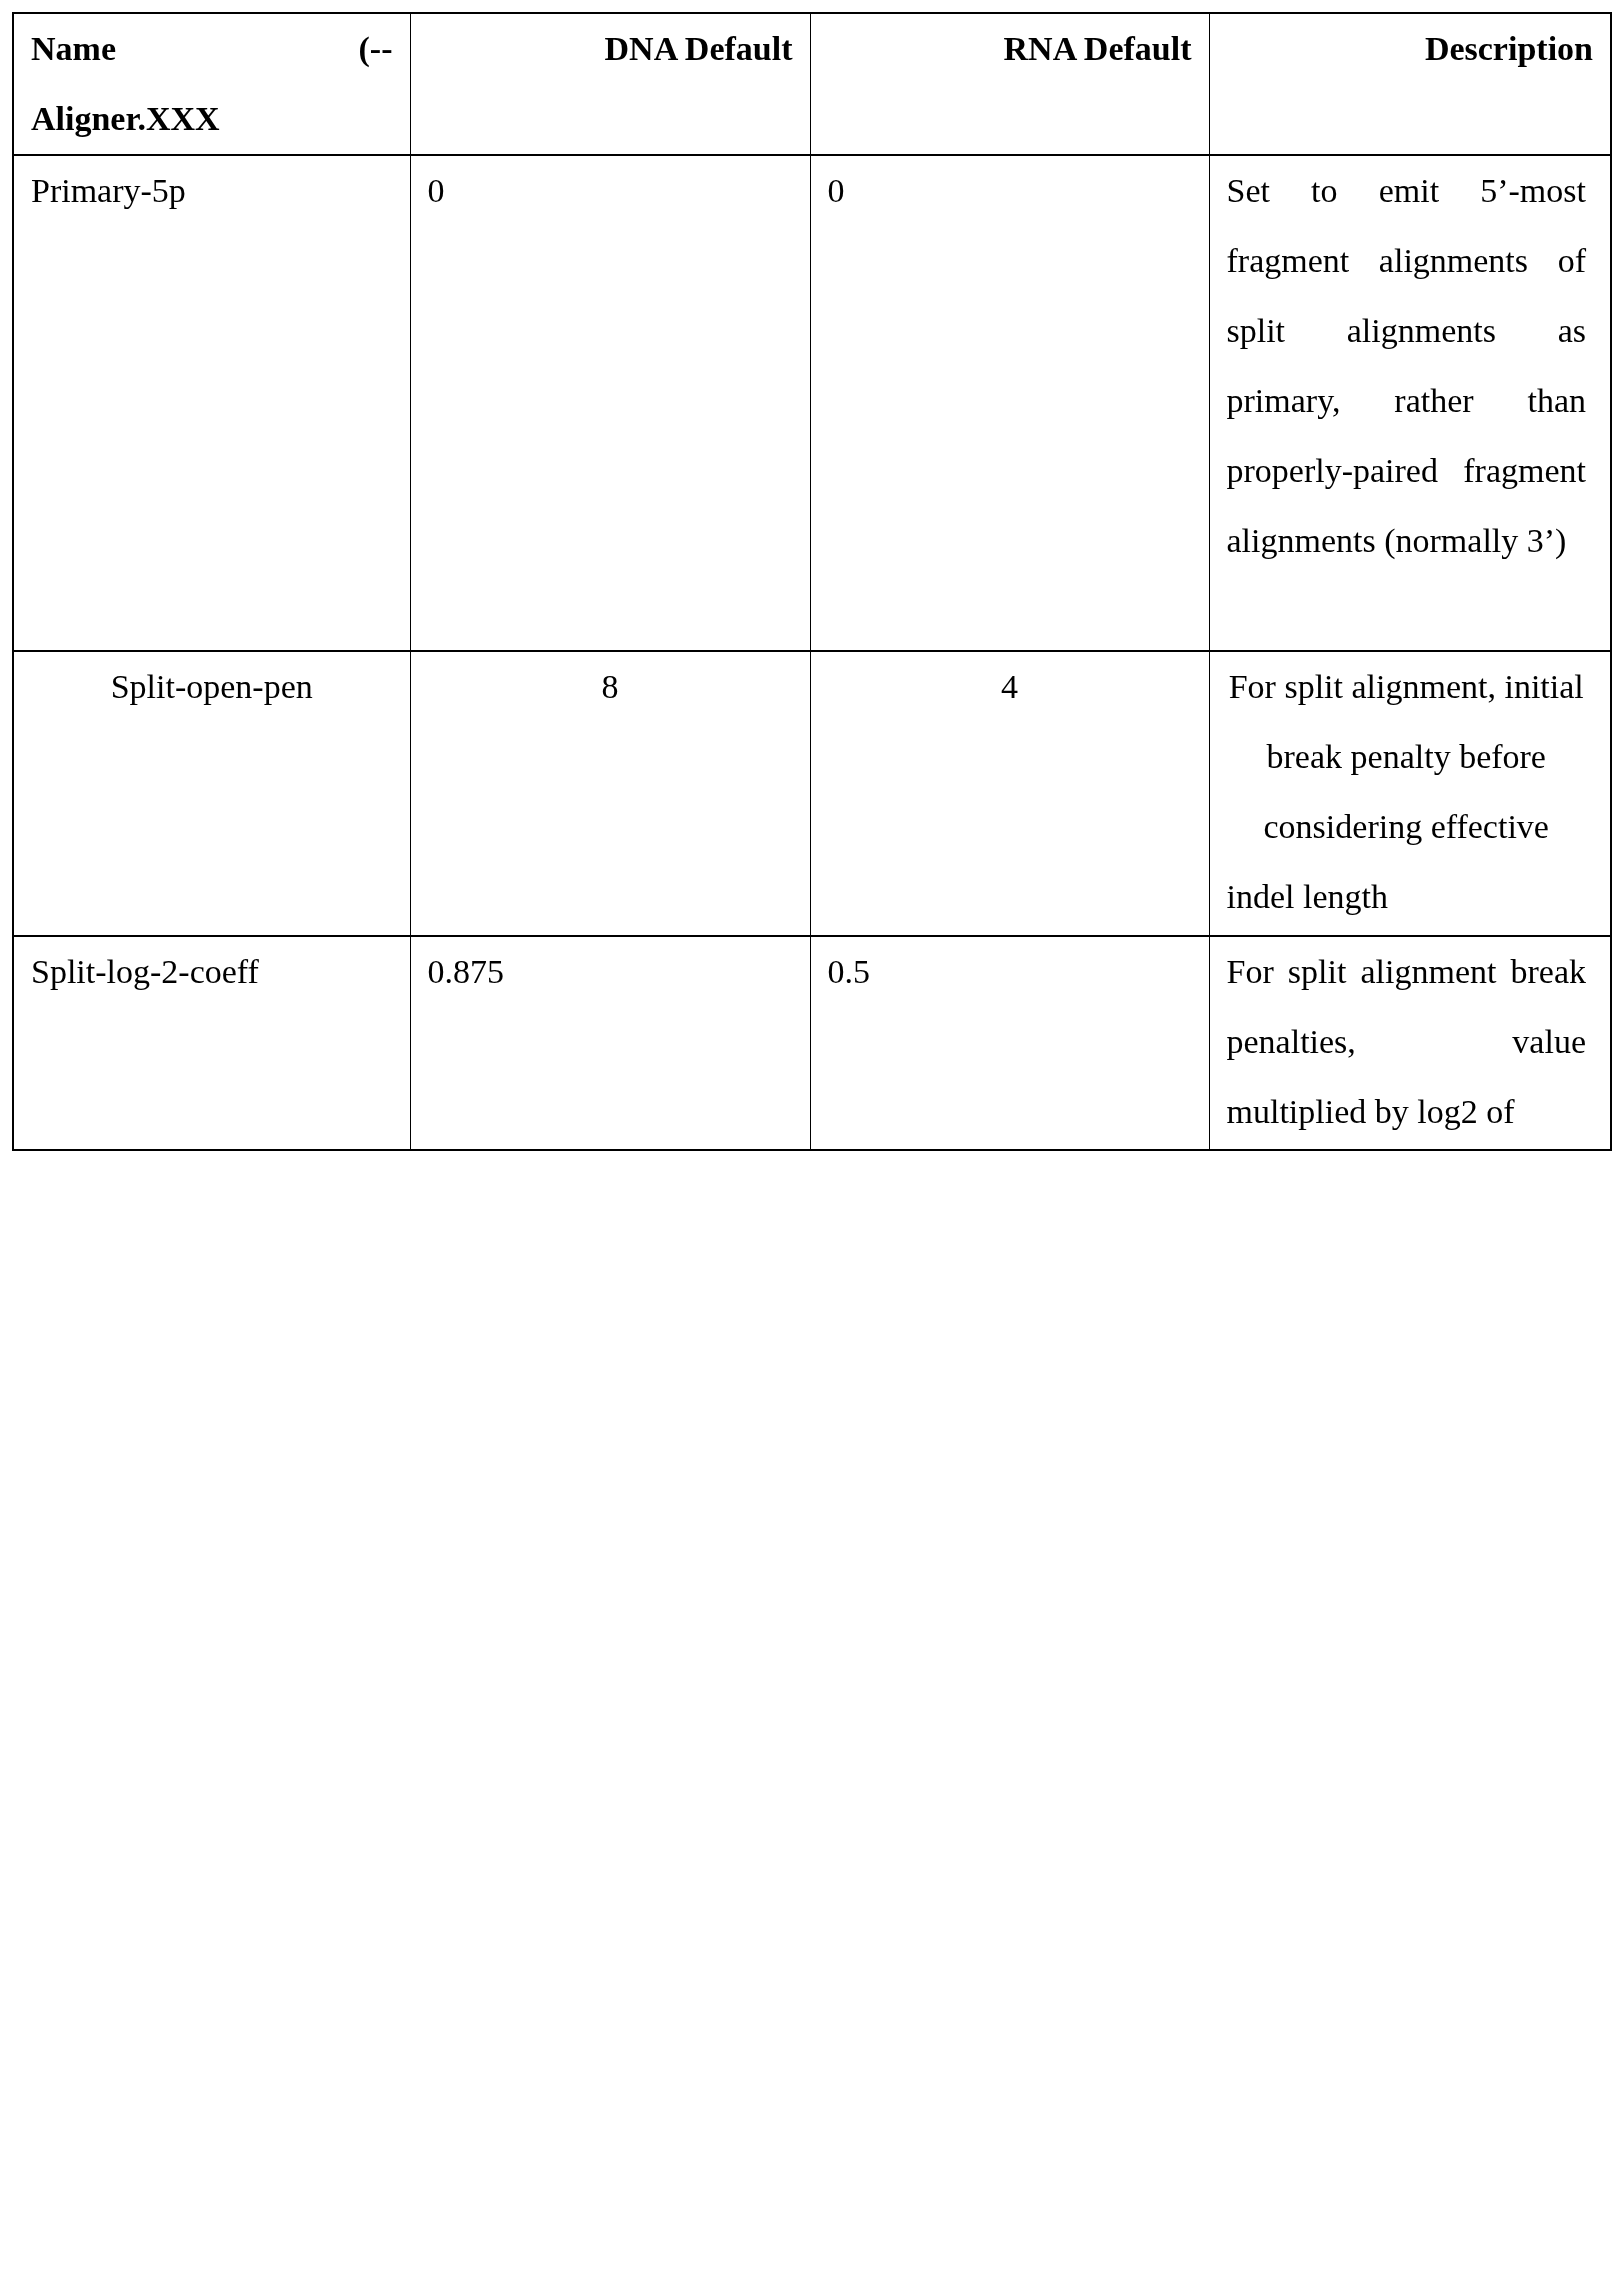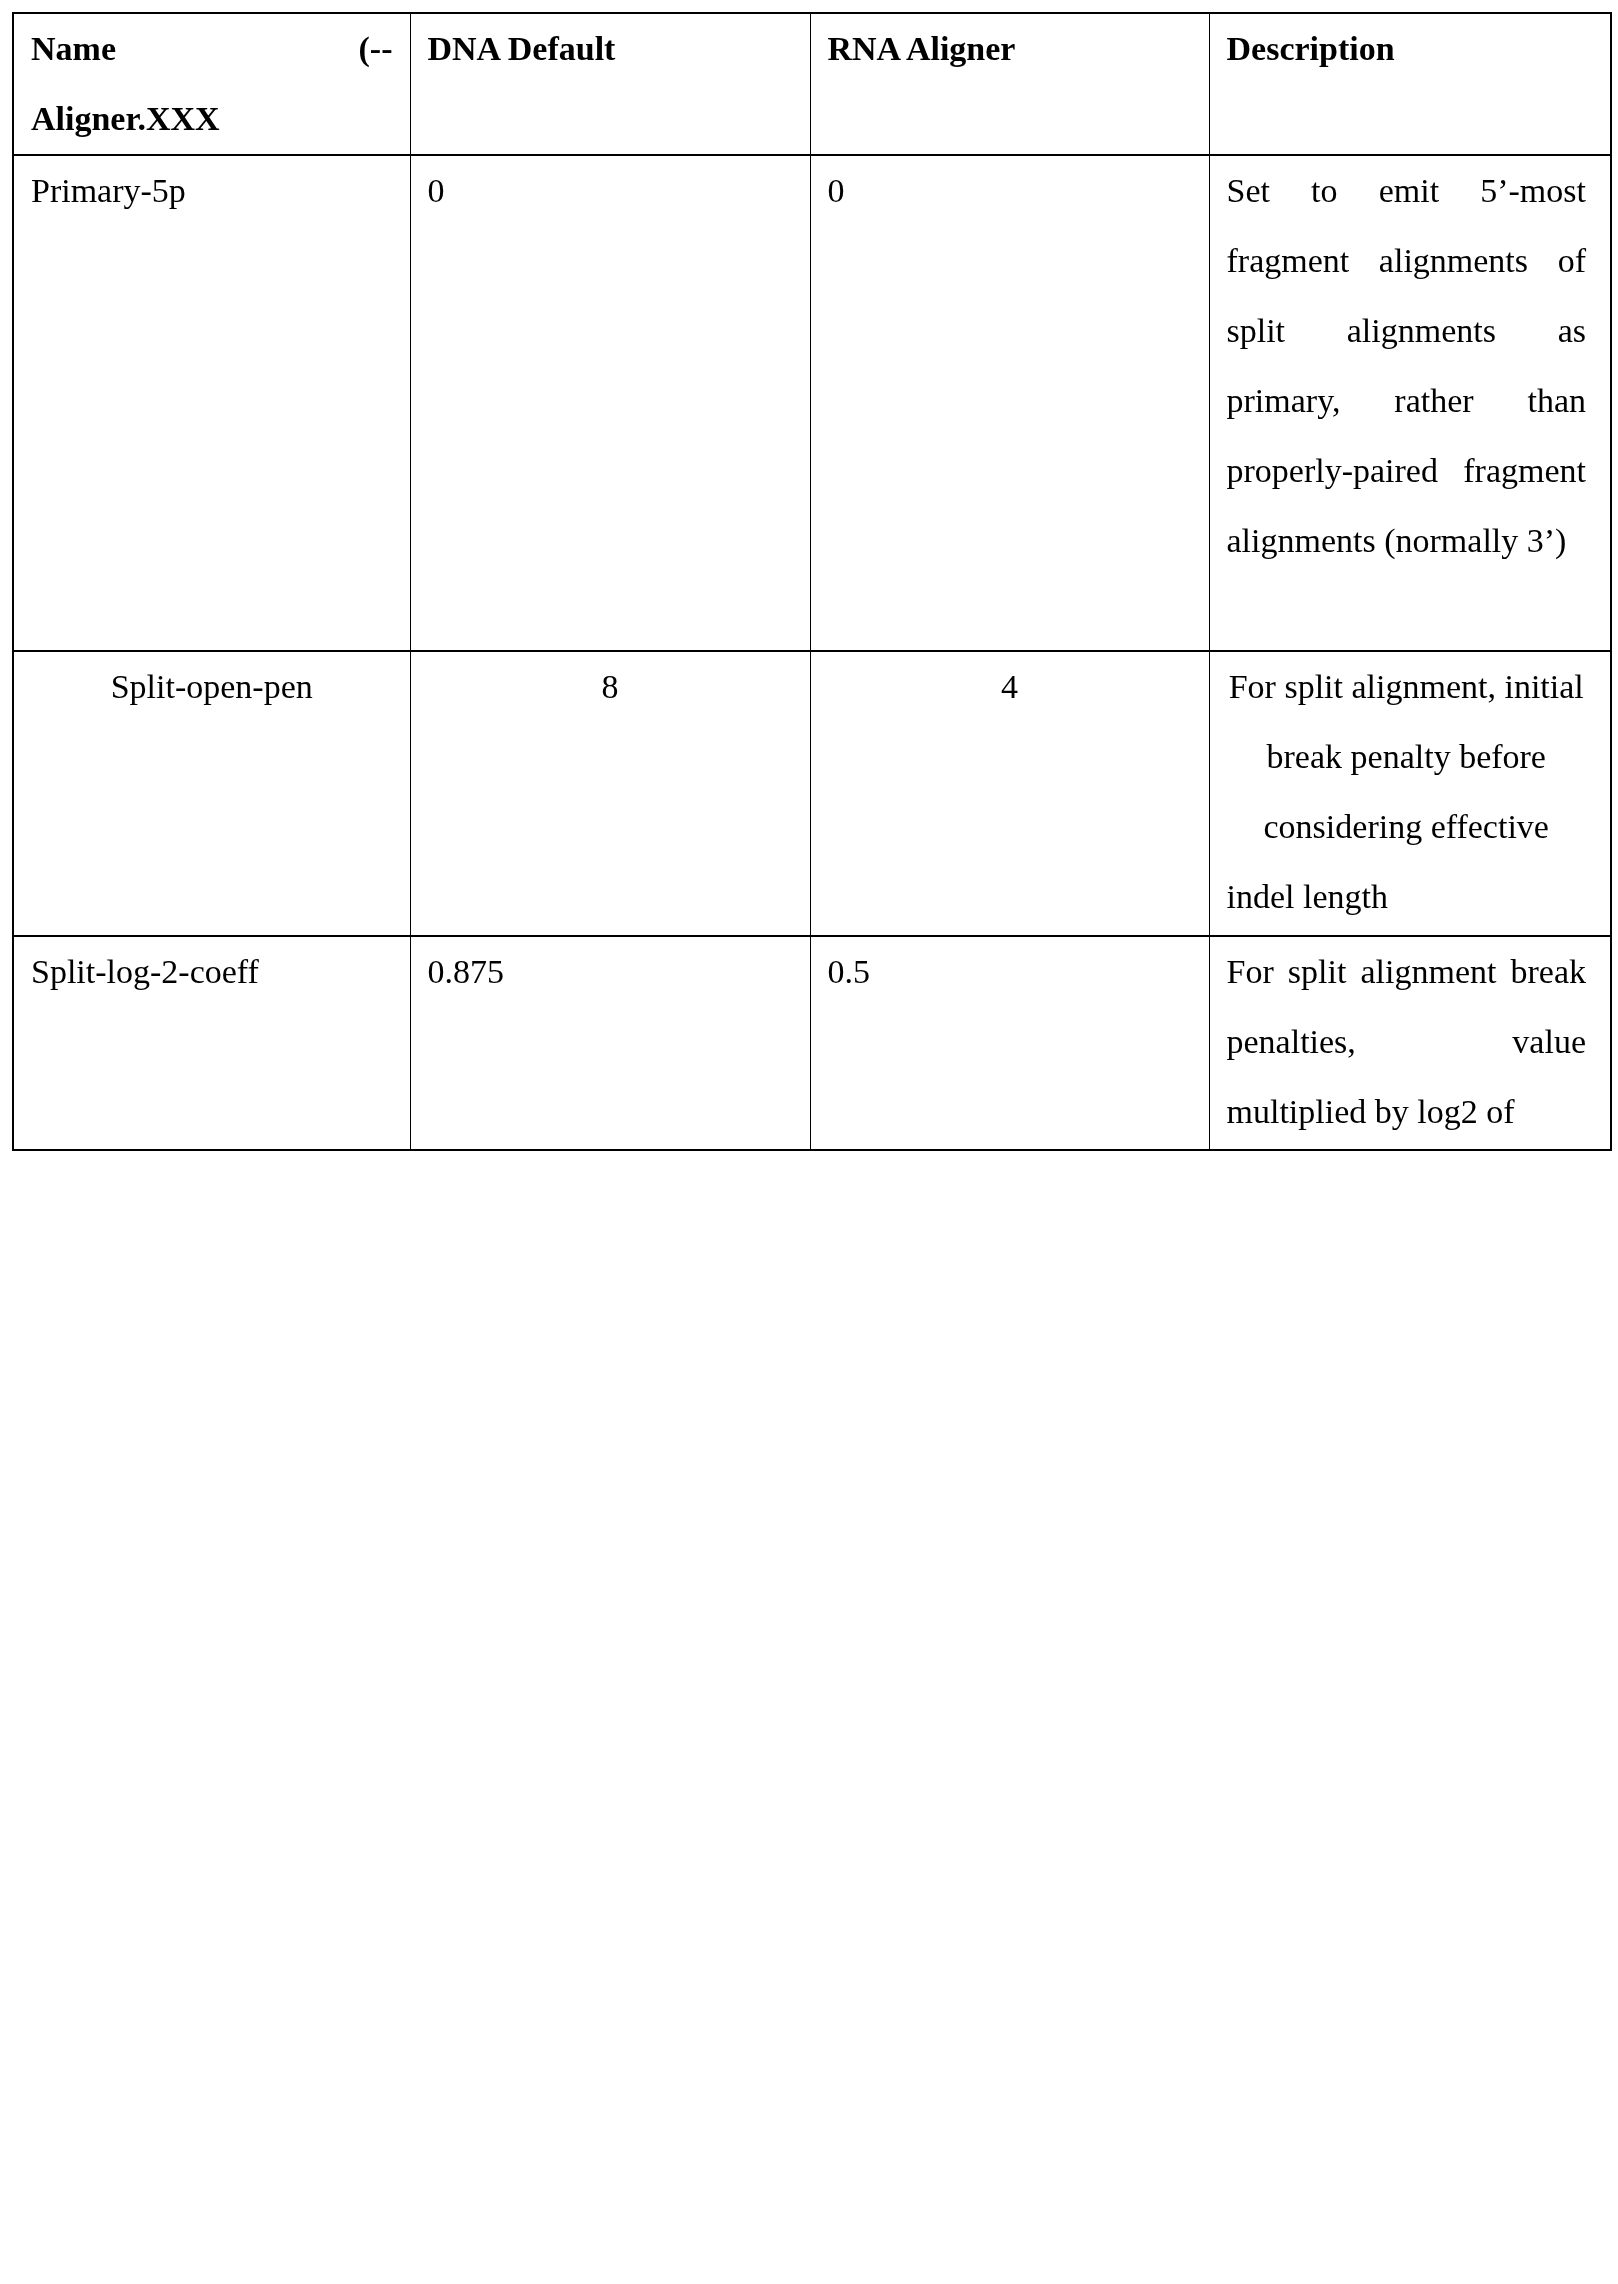--- a/index.html
+++ b/index.html
@@ -32,20 +32,21 @@
       vertical-align: top;
       padding: 0 17px 0 17px;
       font-size: 34px;
       line-height: 70px;
       text-align: left;
       font-weight: normal;
     }
     table.params tr { }
     table.params th {
       font-weight: bold;
+      text-align: right;
     }
     table.params th.name-head {
       text-align: justify;
       text-align-last: left;
     }
     .name-head .l1 {
       display: flex;
       justify-content: space-between;
     }
     table.params td.desc {
@@ -76,21 +77,21 @@
   <tbody>
       <tr class="hdr">
     <th class="name-head">
       <div class="l1">
         <span>Name</span>
         <span>(--</span>
       </div>
       <div>Aligner.XXX</div>
     </th>
     <th>DNA Default</th>
-    <th>RNA Aligner</th>
+    <th>RNA Default</th>
     <th>Description</th>
   </tr>
 
   <tr class="r1">
     <td>Primary-5p</td>
     <td>0</td>
     <td>0</td>
     <td class="desc">Set to emit 5’-most fragment alignments of split alignments as primary, rather than properly-paired fragment alignments (normally 3’)</td>
   </tr>
 

